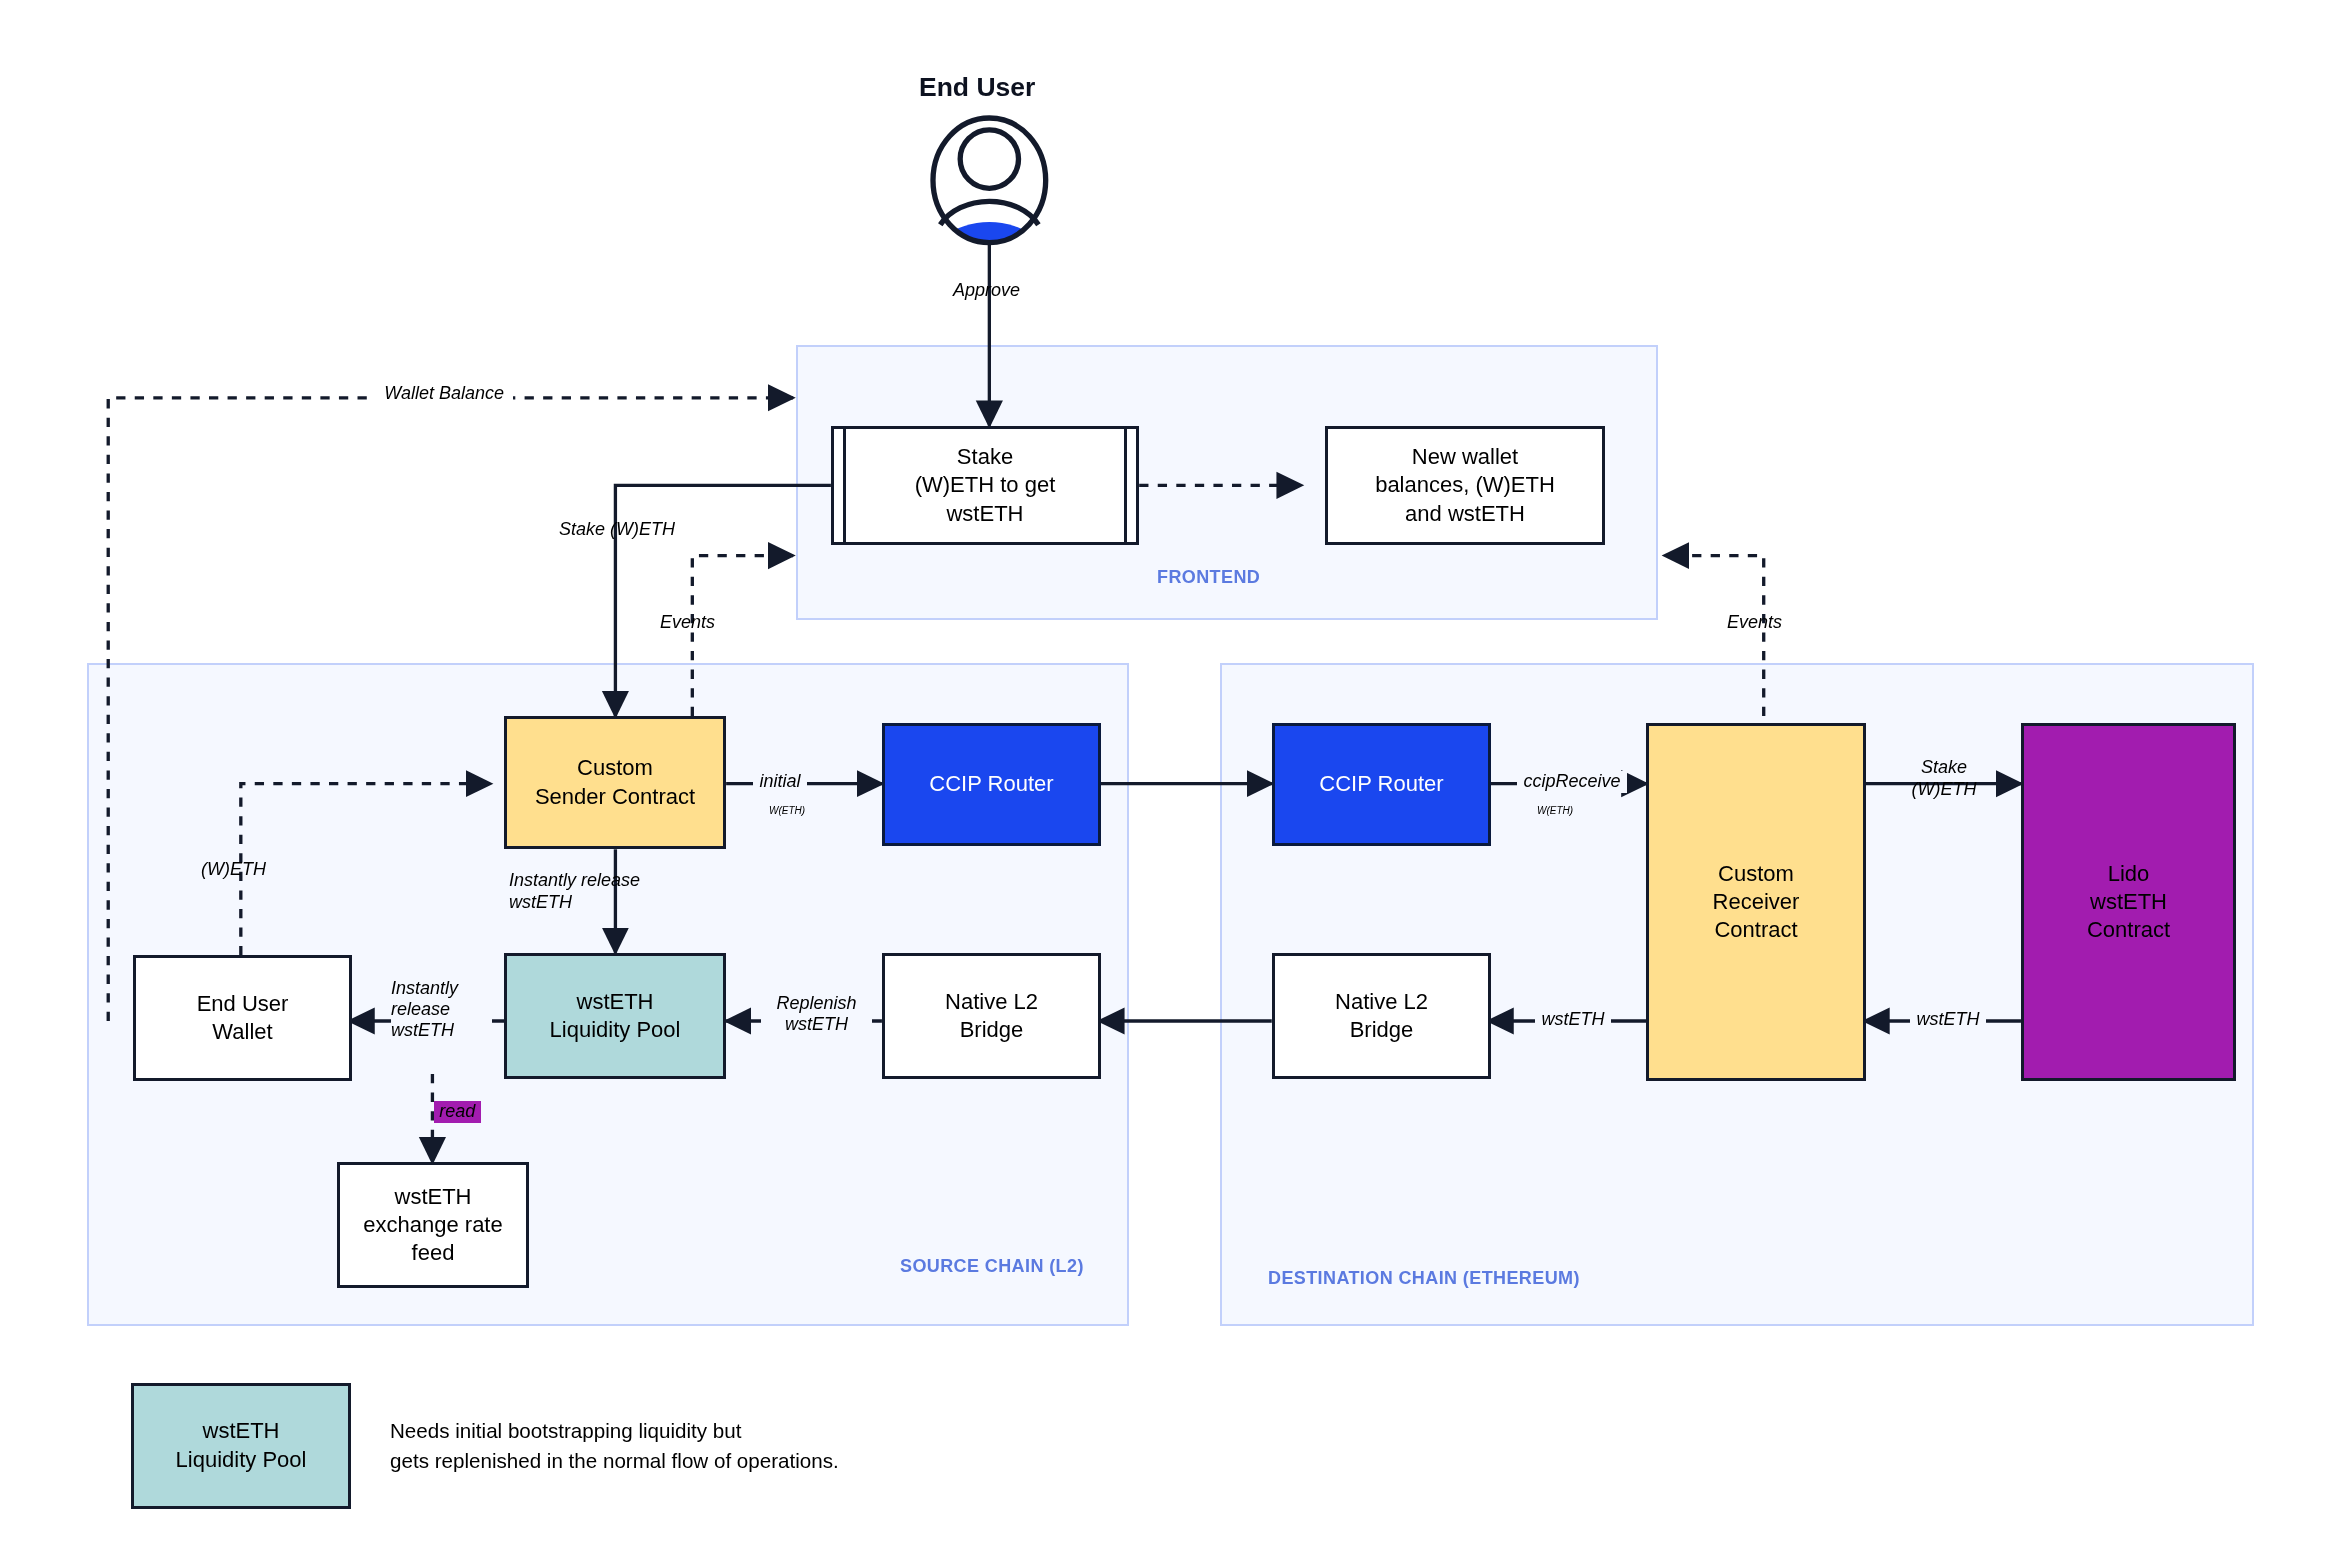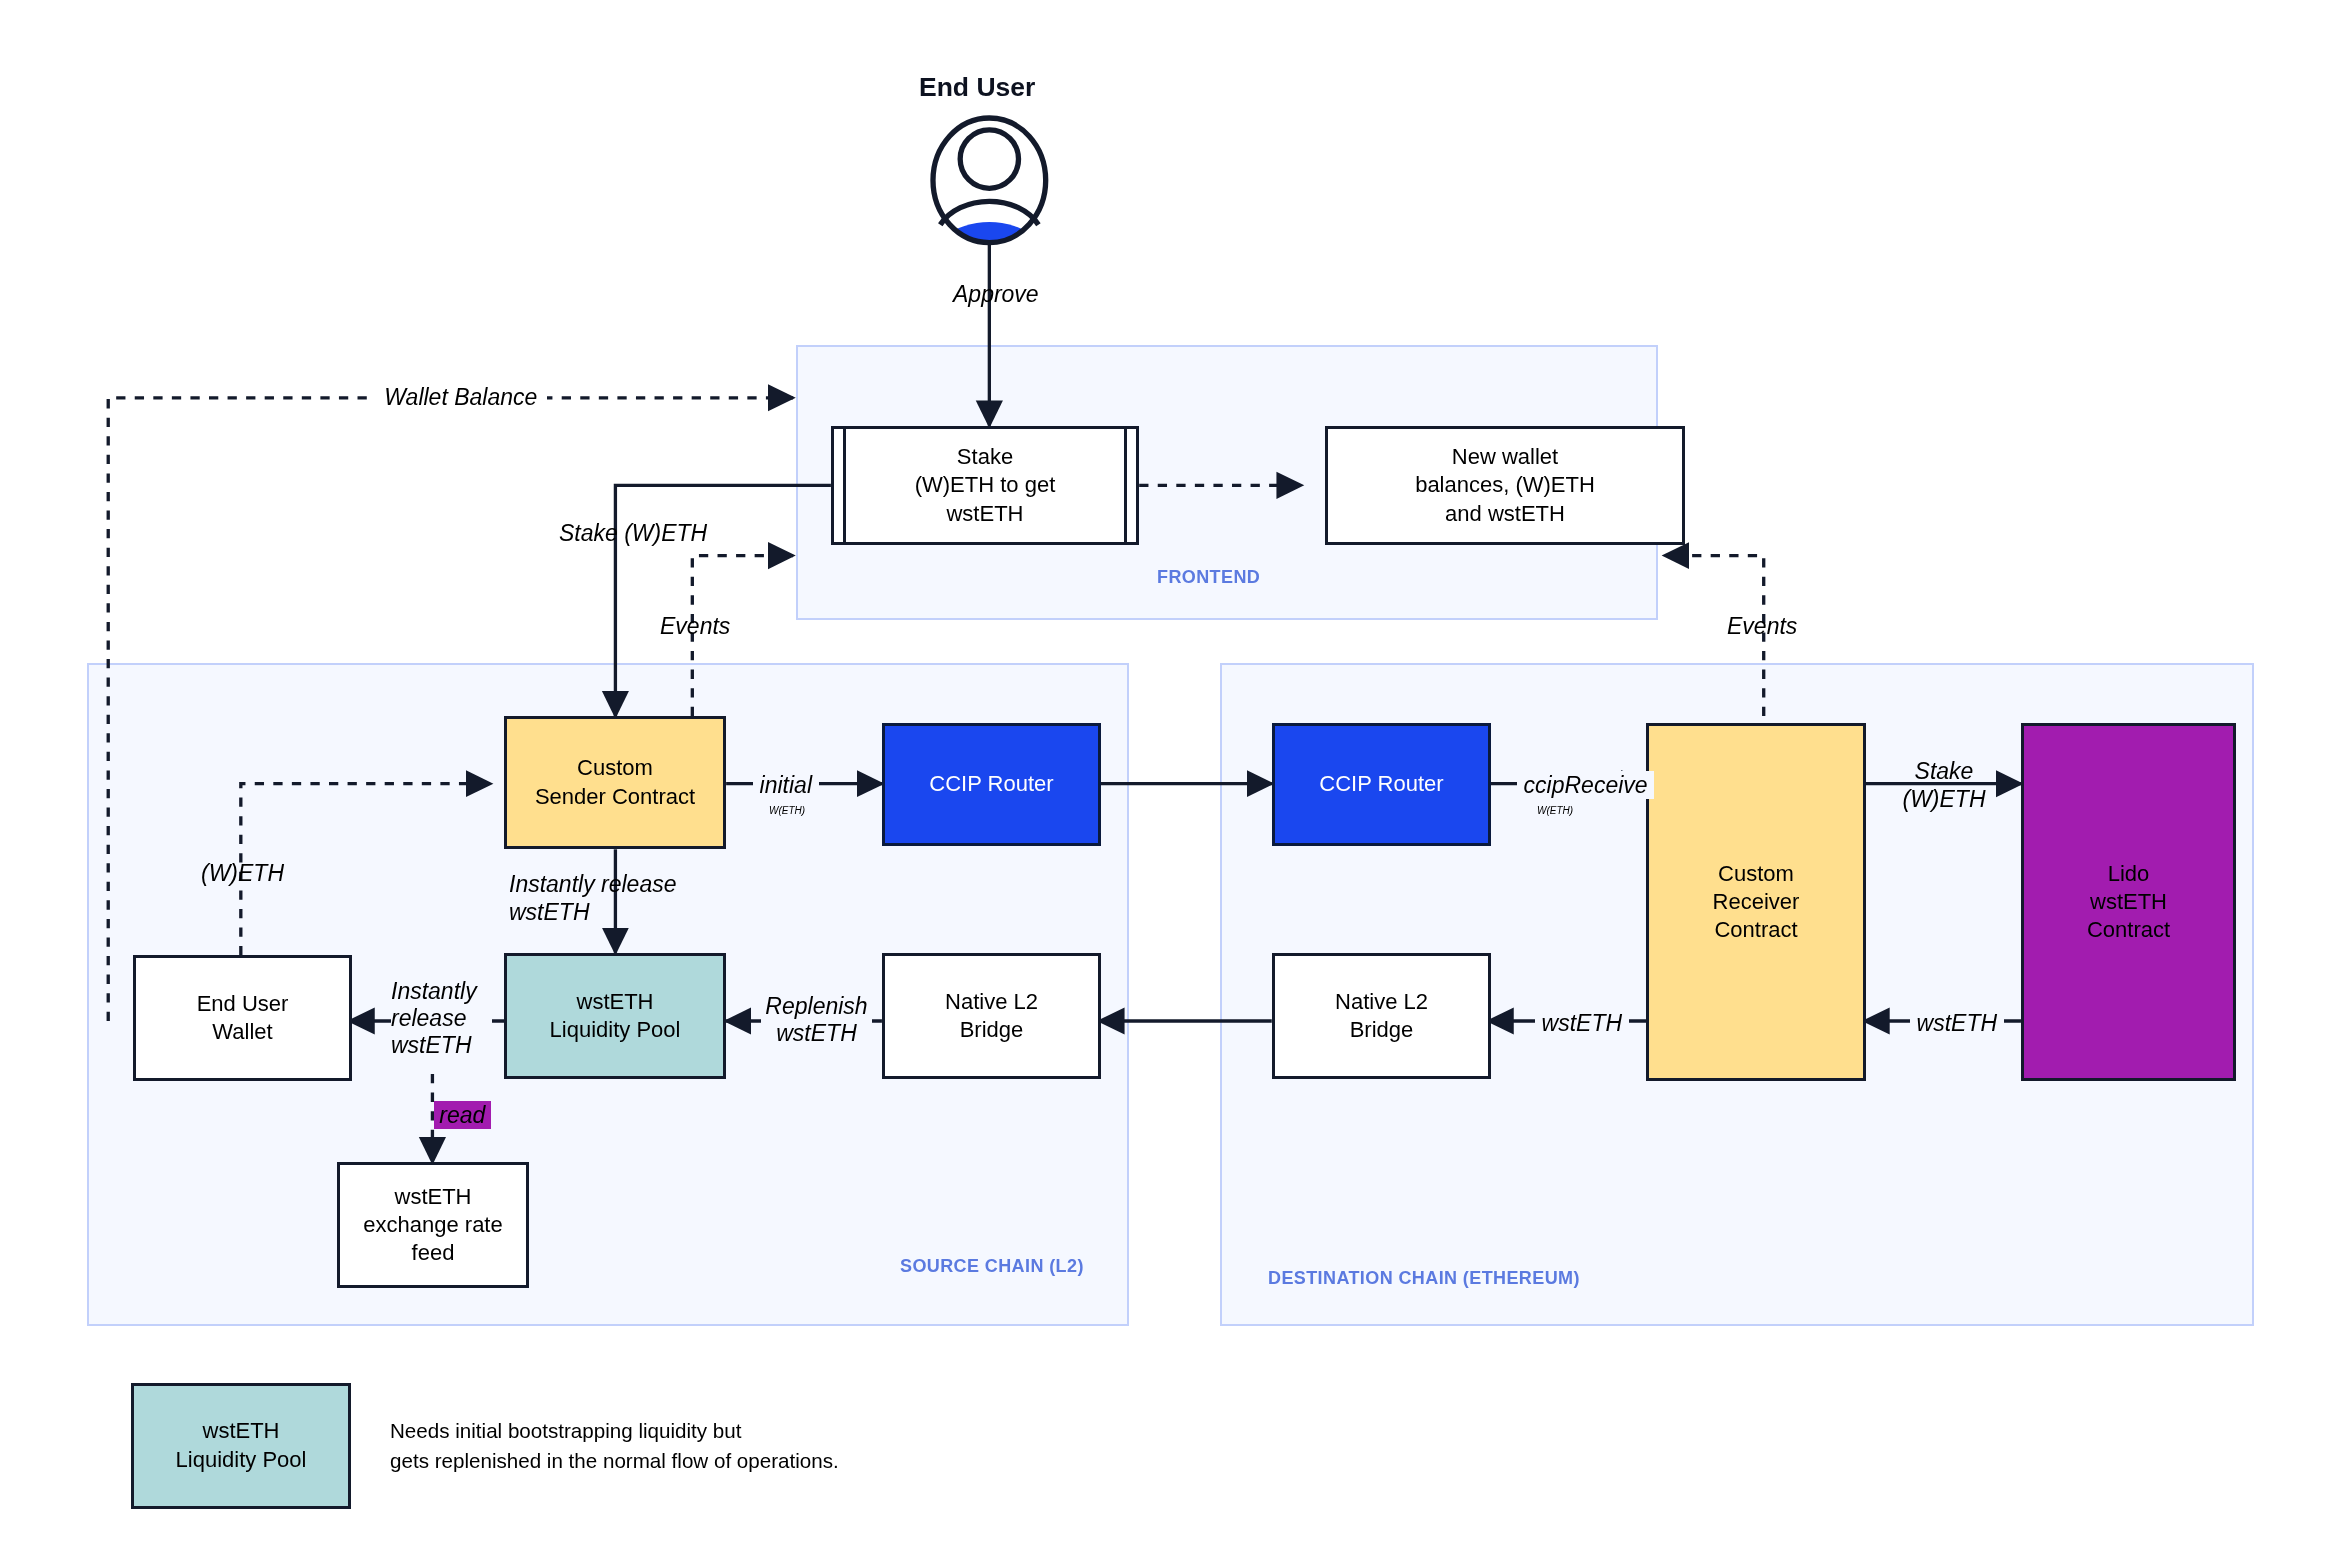--- a/index.html
+++ b/index.html
@@ -15,21 +15,21 @@
         font-size:22px;line-height:1.28;color:#000;font-family:"Liberation Sans",sans-serif;}
   .node.blue{background:#1a47ef;color:#ffffff;border-color:#0a1a3d;}
   .node.yellow{background:#ffdf8e;}
   .node.teal{background:#afd9db;}
   .node.lav{background:#a21caf;}
   .node.predef{border-left-width:3.3px;border-right-width:3.3px;}
   .node.predef::before,.node.predef::after{content:"";position:absolute;top:0px;bottom:0px;width:3.3px;background:#131a2b;}
   .node.predef::before{left:8.6px;}
   .node.predef::after{right:8.6px;}
   
-  .elab{position:absolute;font-style:italic;font-size:23px;color:#000;text-align:center;
+  .elab{position:absolute;font-style:italic;font-size:18px;color:#000;text-align:center;
         line-height:1.22;white-space:nowrap;font-family:"Liberation Sans",sans-serif;}
   .elab.sm{font-size:10px;}
   .elab.wrap{white-space:normal;}
   
   .actor-title{position:absolute;font-size:26.5px;font-weight:bold;color:#0d1220;white-space:nowrap;font-family:"Liberation Sans",sans-serif;}
   
   .legend-box{position:absolute;box-sizing:border-box;border:3.3px solid #131a2b;background:#afd9db;
         display:flex;align-items:center;justify-content:center;text-align:center;font-size:22px;line-height:1.3;color:#000;}
   .legend-text{position:absolute;font-size:20.6px;line-height:1.45;color:#000;white-space:pre-line;font-family:"Liberation Sans",sans-serif;}
 </style>
@@ -105,21 +105,21 @@
       <path d="M1418,339 a82,62 0 0 1 148,0" fill="none" stroke="#131a2b" stroke-width="8"></path>
     </g>
   </svg>
 
   <div class="actor-title" style="left:919px;top:72px;">End User</div>
 
   <div class="node predef" style="left:831px;top:426px;width:308px;height:119px;white-space:pre-line;">Stake
 (W)ETH to get
 wstETH</div>
 
-  <div class="node" style="left:1325px;top:426px;width:360px;height:119px;white-space:pre-line;">New wallet
+  <div class="node" style="left:1325px;top:426px;width:280px;height:119px;white-space:pre-line;">New wallet
 balances, (W)ETH
 and wstETH</div>
 
   <div class="node yellow" style="left:504px;top:716px;width:222px;height:133px;white-space:pre-line;">Custom
 Sender Contract</div>
 
   <div class="node blue" style="left:882px;top:723px;width:219px;height:123px;">CCIP Router</div>
 
   <div class="node blue" style="left:1272px;top:723px;width:219px;height:123px;">CCIP Router</div>
 

